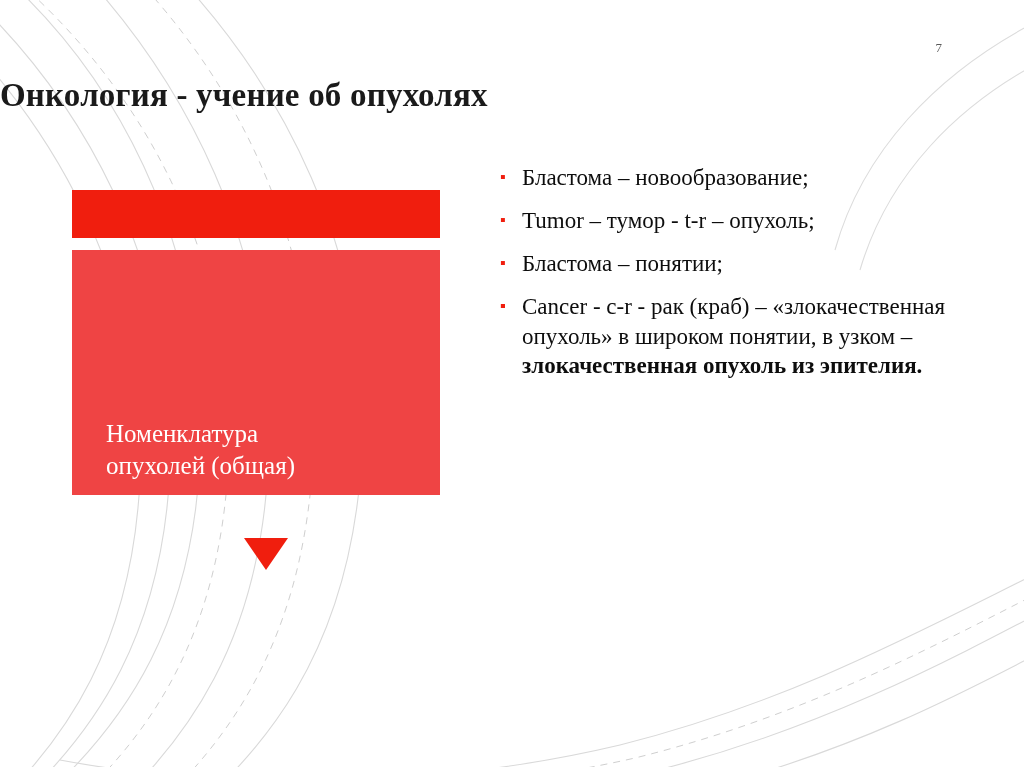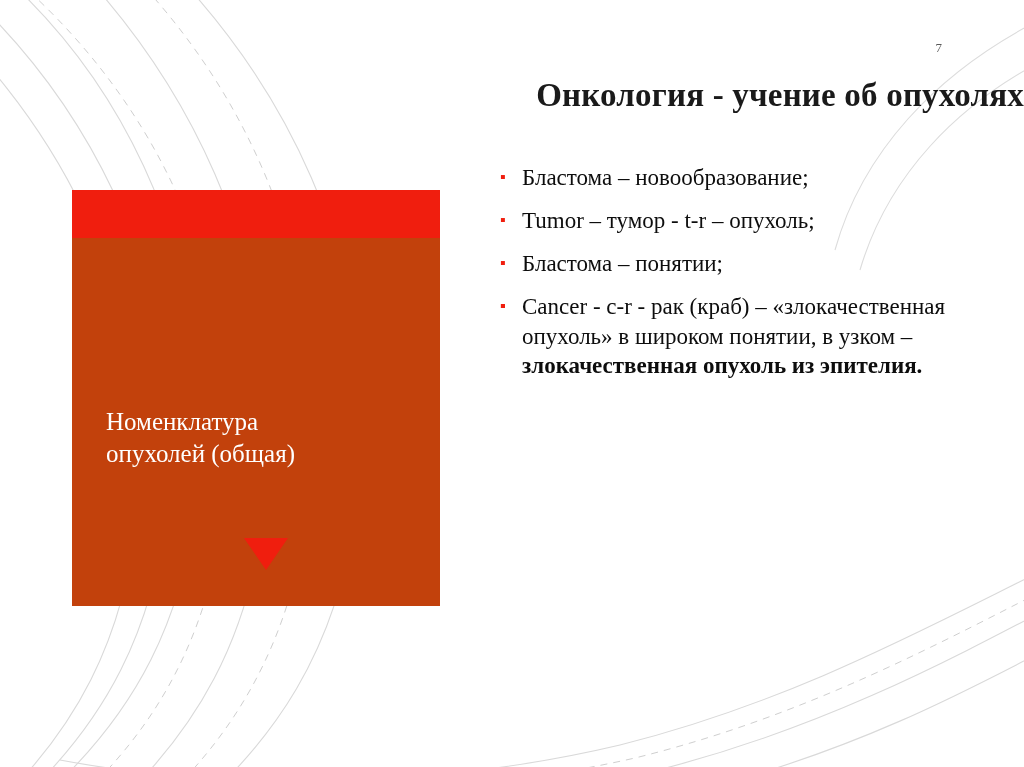--- a/index.html
+++ b/index.html
@@ -34,43 +34,43 @@
     top: 40px;
     font-family: "Liberation Serif", serif;
     font-size: 13px;
     color: #595959;
   }
   #slide-title {
     position: absolute;
     left: 0;
     top: 55px;
     width: 1024px;
-    text-align: right;
+    text-align: left;
     font-family: "Liberation Serif", serif;
     font-weight: bold;
     font-size: 33px;
     color: #1a1a1a;
     letter-spacing: 0.2px;
   }
   
   #callout {
     position: absolute;
     left: 72px;
     top: 190px;
   }
   #callout-bar {
     width: 368px;
     height: 48px;
     background: #f01e0e;
   }
   #callout-body {
     width: 368px;
-    height: 368px;
-    background: #c2410c;
-    margin-top: 0;
+    height: 245px;
+    background: #ef4444;
+    margin-top: 12px;
     position: relative;
   }
   #callout-text {
     position: absolute;
     left: 34px;
     top: 168px;
     width: 300px;
     font-family: "Liberation Serif", serif;
     font-size: 25px;
     line-height: 1.28;

